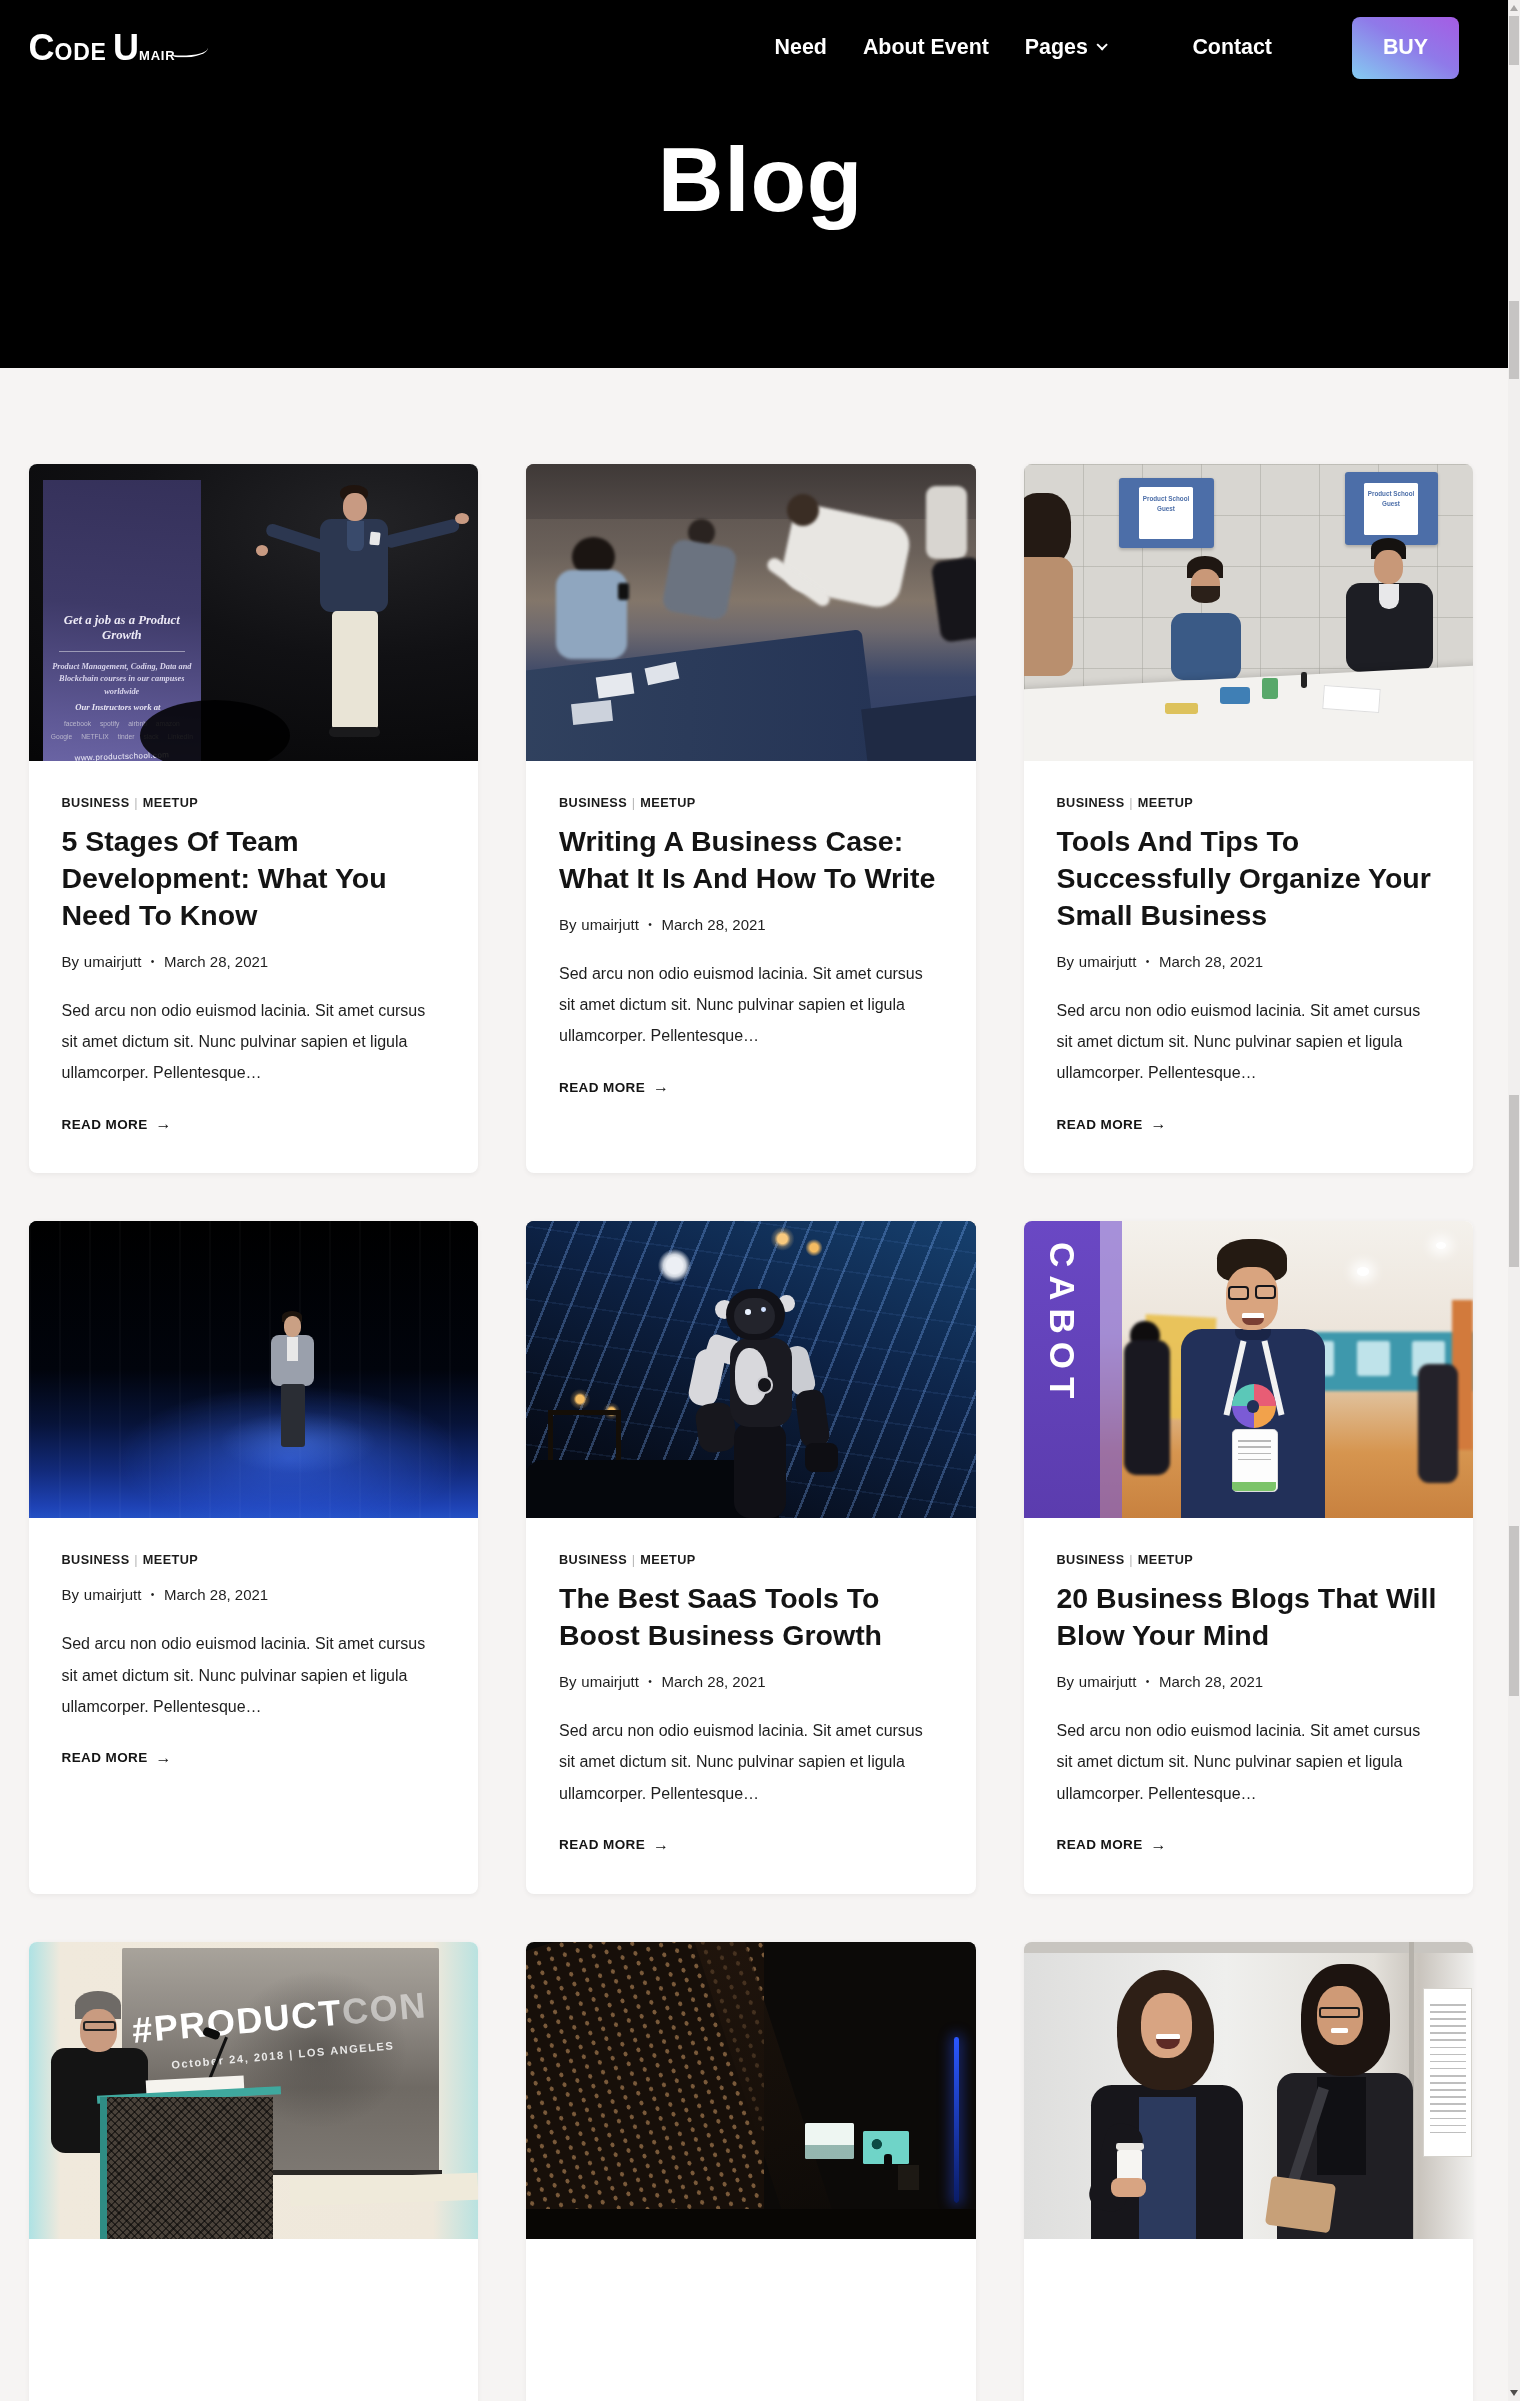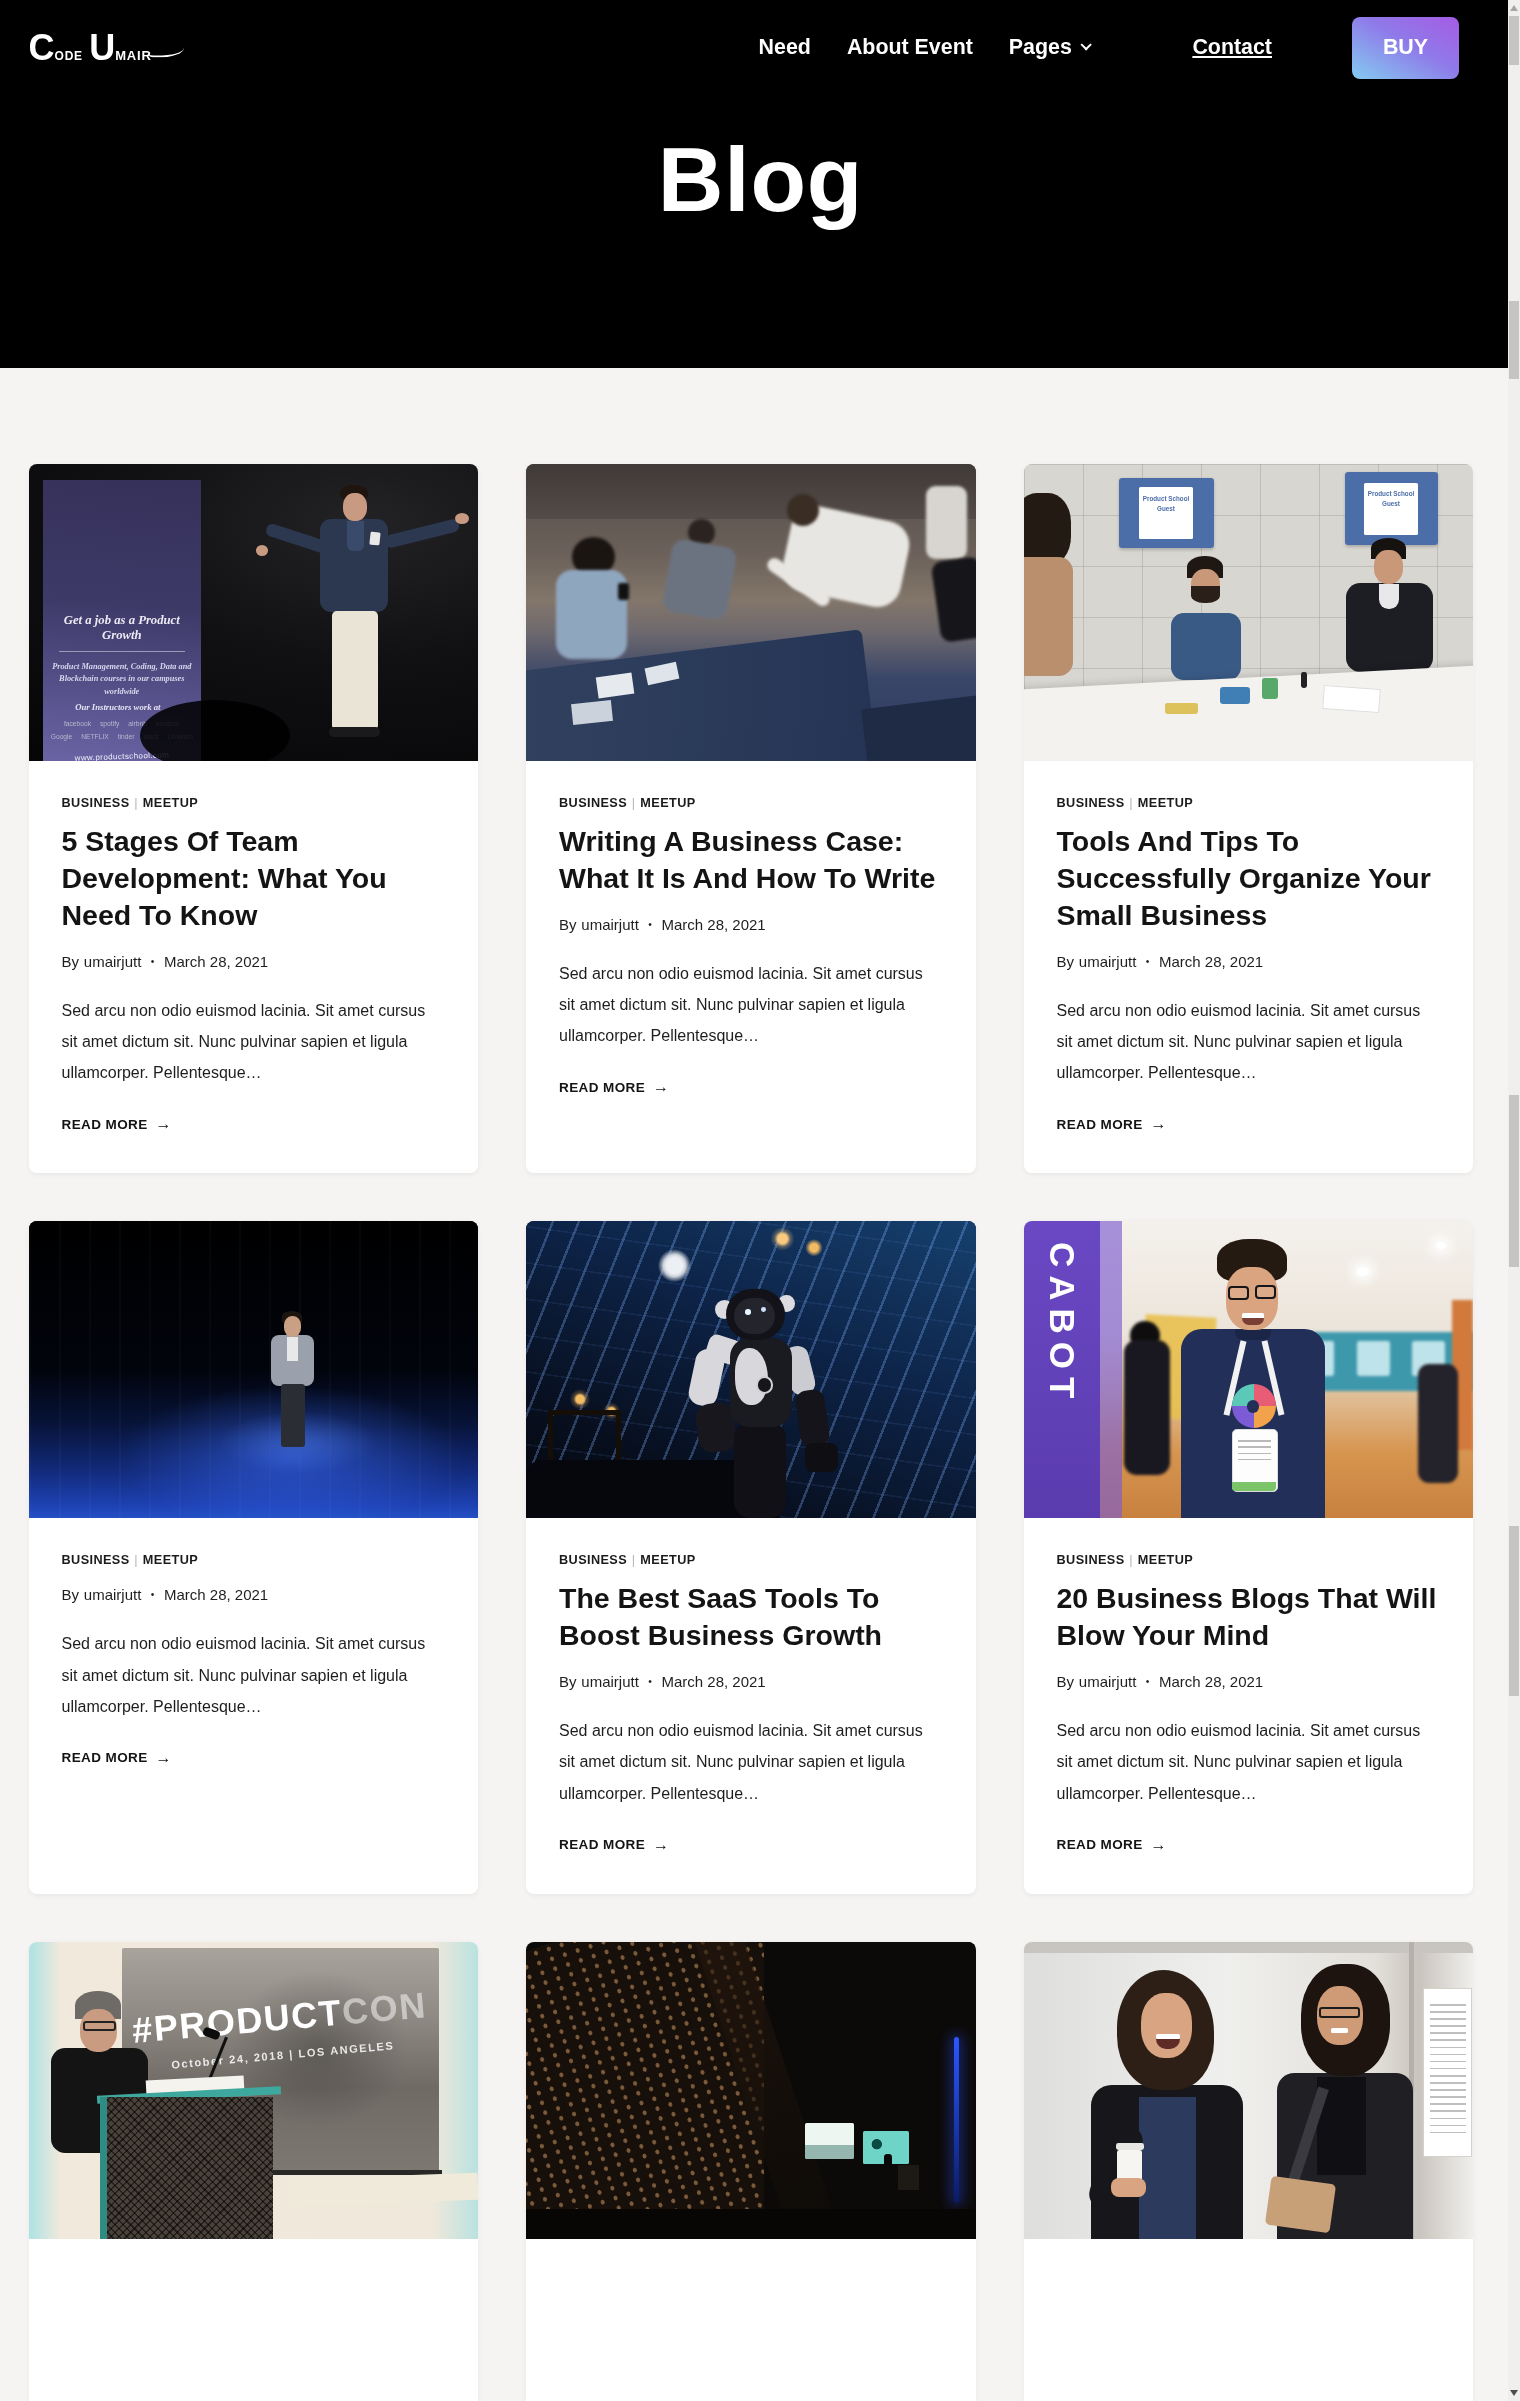--- a/index.html
+++ b/index.html
@@ -6,30 +6,30 @@
   html,body { width:1521px; height:2401px; overflow:hidden; }
   body { font-family:"Liberation Sans", sans-serif; background:#f6f4f3; }
   .page { position:relative; width:1521px; height:2401px; background:#f6f4f3; overflow:hidden; }
   .s { position:absolute; }
 
   
   .hero { height:368px; background:#000; position:relative; }
   .topbar { display:flex; align-items:center; height:95px; padding:0 62px 0 28.5px; }
   .logo { display:flex; align-items:baseline; color:#fff; cursor:pointer; white-space:nowrap; }
   .logo .big { font-size:36px; font-weight:700; }
-  .logo .small { font-size:12px; font-weight:700; letter-spacing:0.8px;text-align:center; }
+  .logo .small { font-size:23px; font-weight:700; letter-spacing:0.8px;text-align:center; }
   .logo .tiny { font-size:13px; font-weight:700; letter-spacing:0.8px; }
   .logo .u { margin-left:6.3px; }
   .swoosh { display:inline-block; width:36px; height:12.7px; border-bottom:2.4px solid #fff;
             border-radius:0 0 90% 30%; margin-left:-3.2px; transform:translateY(-2.4px); }
   .nav { margin-left:auto; display:flex; align-items:center; gap:36px; }
   .nav-item { color:#fff; font-size:21.4px; font-weight:700; cursor:pointer; display:flex; align-items:center; }
   .chev { width:8px; height:8px; border-right:2.4px solid #fff; border-bottom:2.4px solid #fff;
           transform:rotate(45deg) translateY(-1.6px); margin-left:9.5px; margin-top:-3.2px; }
-  .nav-contact { margin-left:67px;text-decoration:underline; }
+  .nav-contact { margin-left:51px; }
   .buy-btn { margin-left:44px; width:107px; height:62px; border:none; border-radius:8px;
              background:linear-gradient(to top right,#84ccf1 0%,#8f7ae9 55%,#a55ce4 100%);
              color:#fff; font-size:21.4px; font-weight:700; font-family:inherit; cursor:pointer; }
   .hero-title { text-align:center; color:#fff; font-size:91px; font-weight:700; margin-top:33px; letter-spacing:0.8px; }
 
   
   .main { padding:96px 48px 0 28.5px; }
   .grid { display:grid; grid-template-columns:repeat(3,1fr); column-gap:48px; row-gap:48px; }
   .card { background:#fff; border-radius:8px; overflow:hidden; box-shadow:0 1.6px 4.8px rgba(0,0,0,.05); }
   .card-body { padding:35px 33px 40px; }

